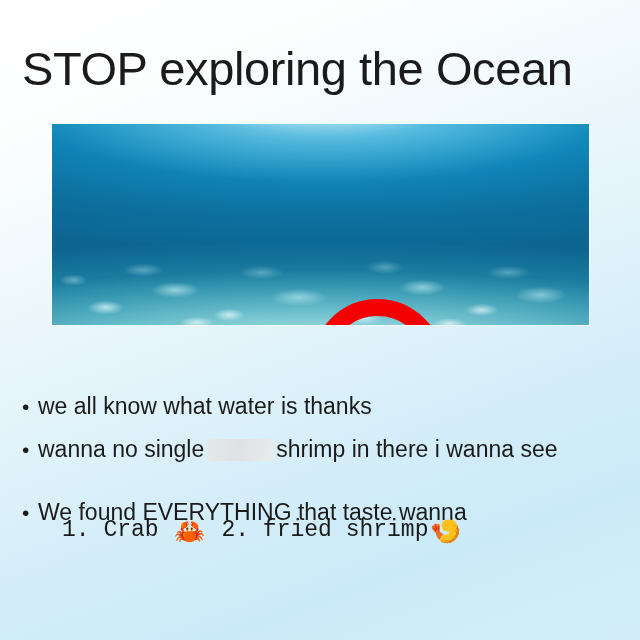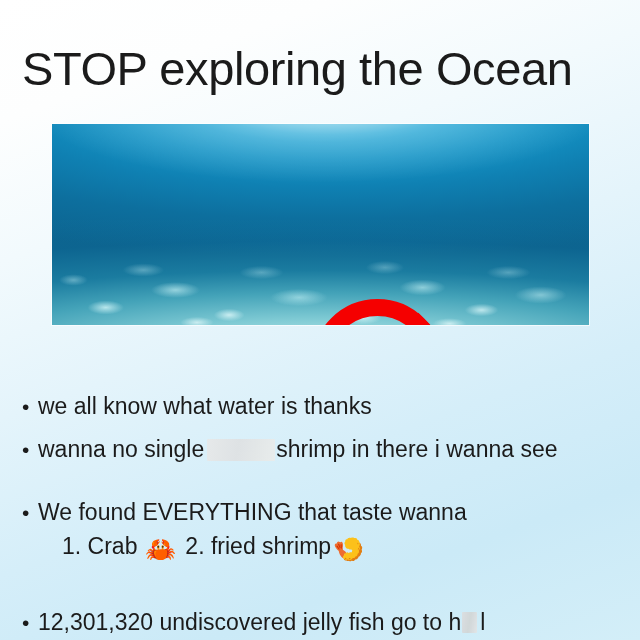--- a/index.html
+++ b/index.html
@@ -148,21 +148,21 @@
     position: absolute;
     left: 62px;
     color: #1b1b1b;
     font-size: 23px;
     line-height: 30px;
     white-space: nowrap;
   }
   #b1 { top: 373px; margin-top: 18px; }
   #b2 { top: 434px; }
   #b3 { top: 497px; }
-  #b3s { top: 531px; }
+  #b3s { top: 515px; font-family: Liberation Mono, monospace; }
   #b4 { top: 607px; }
 
   
   .censor {
     display: inline-block;
     vertical-align: middle;
     background: linear-gradient(100deg, #e7e9ea 0%, #dfe2e3 45%, #e9ecec 100%);
     border-radius: 1px;
     filter: blur(0.6px);
     opacity: 0.95;
@@ -223,17 +223,14 @@
   </div>
 
   <div class="sub-row" id="b3s">
     <span>1.</span>
     <span>Crab</span>
     <span class="emoji">🦀</span>
     <span>2.</span>
     <span>fried shrimp</span><span class="emoji">🍤</span>
   </div>
 
-  <div class="bullet-row" id="b4">
-    <span class="dot">•</span><span>12,301,320 undiscovered  jelly fish go to h</span><span class="censor censor-small"></span><span>l</span>
-  </div>
 
 </div>
 
 </body></html>

